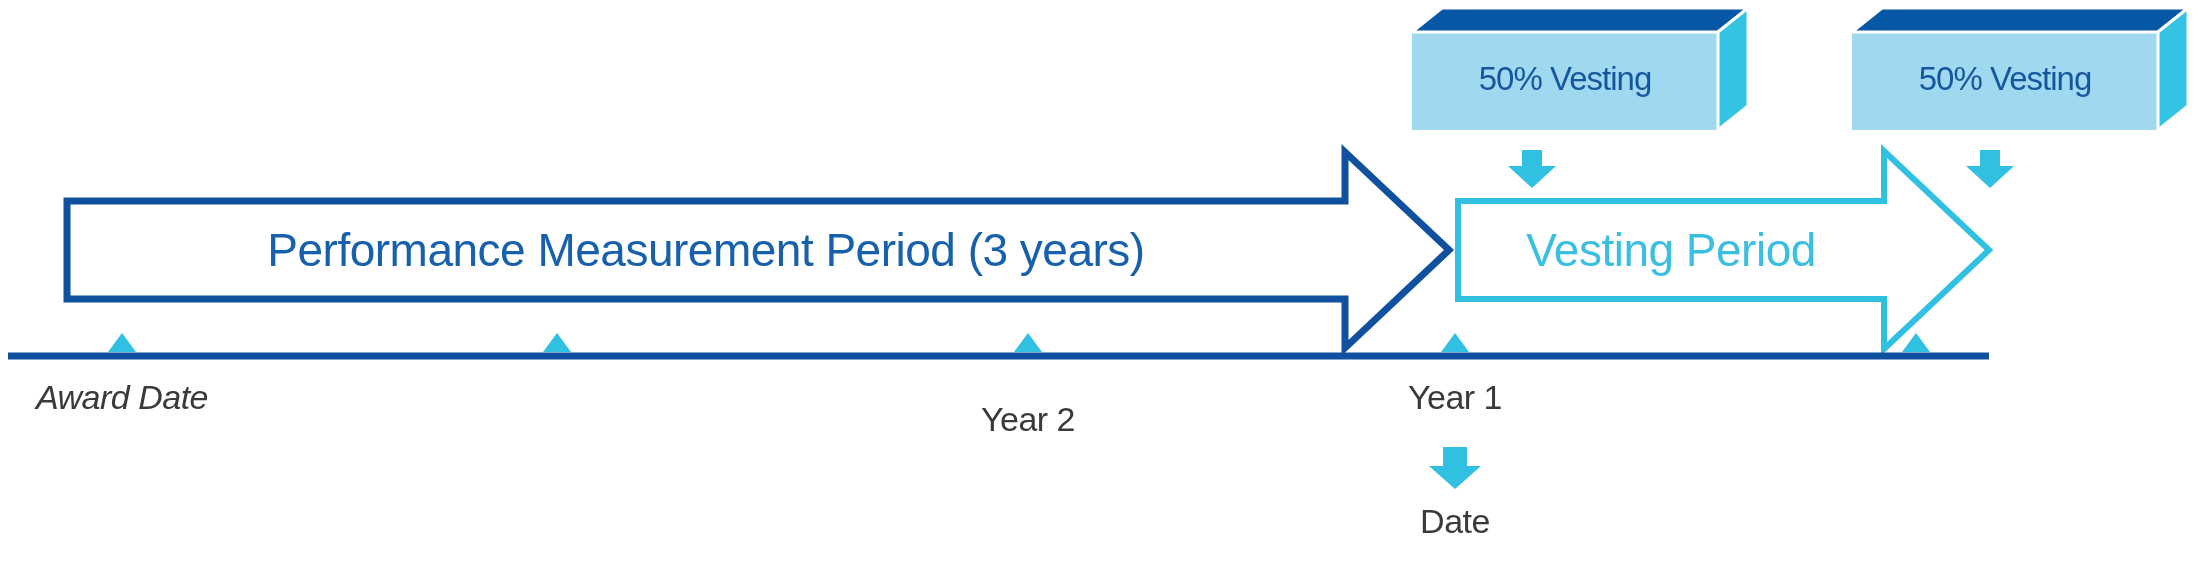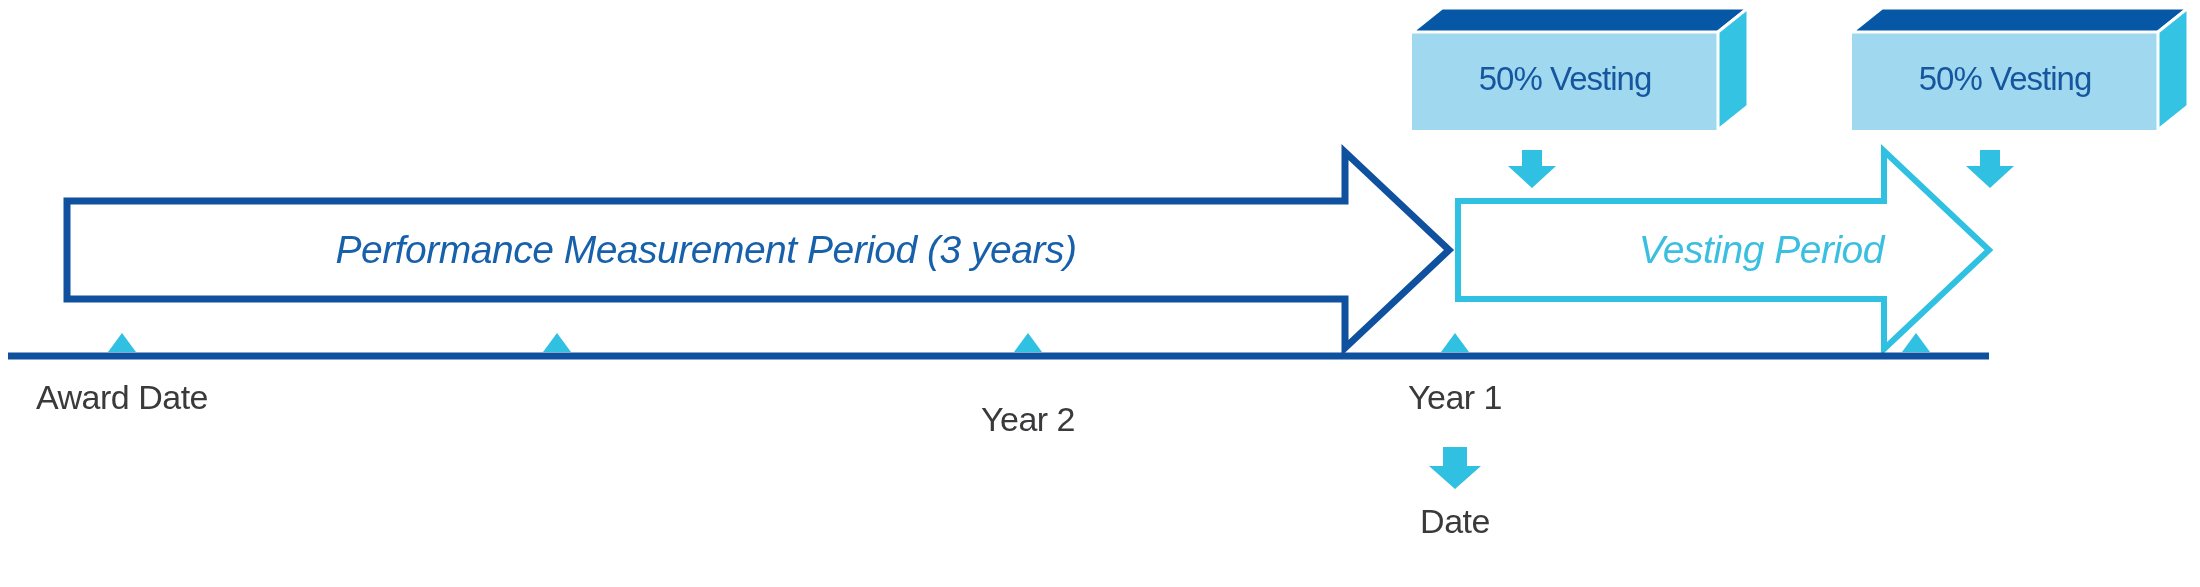--- a/index.html
+++ b/index.html
@@ -19,29 +19,27 @@
     position: absolute;
     left: 0;
     top: 0;
   }
   .lbl {
     position: absolute;
     text-align: center;
     white-space: nowrap;
   }
   .arrow-label {
-    font-size: 39px;
+    font-size: 46px;
     line-height: 42px;
     letter-spacing: -0.5px;
     color: #1760ab;
-    font-style: italic;
   }
   .vest-label {
     color: #3bbfe0;
-    text-align: right;
   }
   .box-label {
     font-size: 33px;
     line-height: 44px;
     letter-spacing: -1px;
     color: #15569f;
   }
   .tick-label {
     font-size: 34px;
     line-height: 36px;
@@ -93,21 +91,21 @@
   </svg>
 
   <div class="lbl arrow-label" style="left:67px; top:229px; width:1278px;">Performance Measurement Period (3 years)</div>
 
   <div class="lbl arrow-label vest-label" style="left:1458px; top:229px; width:426px;">Vesting Period</div>
 
   <div class="lbl box-label" style="left:1412px; top:57px; width:306px;">50% Vesting</div>
 
   <div class="lbl box-label" style="left:1852px; top:57px; width:306px;">50% Vesting</div>
 
-  <div class="lbl tick-label" style="left:2px; top:379px; width:240px;">Award Date</div>
+  <div class="lbl tick-label" style="left:2px; top:379px; width:240px;font-style:italic;">Award Date</div>
 
 
   <div class="lbl tick-label" style="left:878px; top:401px; width:300px;">Year 2</div>
 
   <div class="lbl tick-label" style="left:1305px; top:379px; width:300px;">Year 1</div>
 
 
   <div class="lbl measure-label" style="left:1305px; top:499px; width:300px;">
     <div>Date</div>
   </div>

